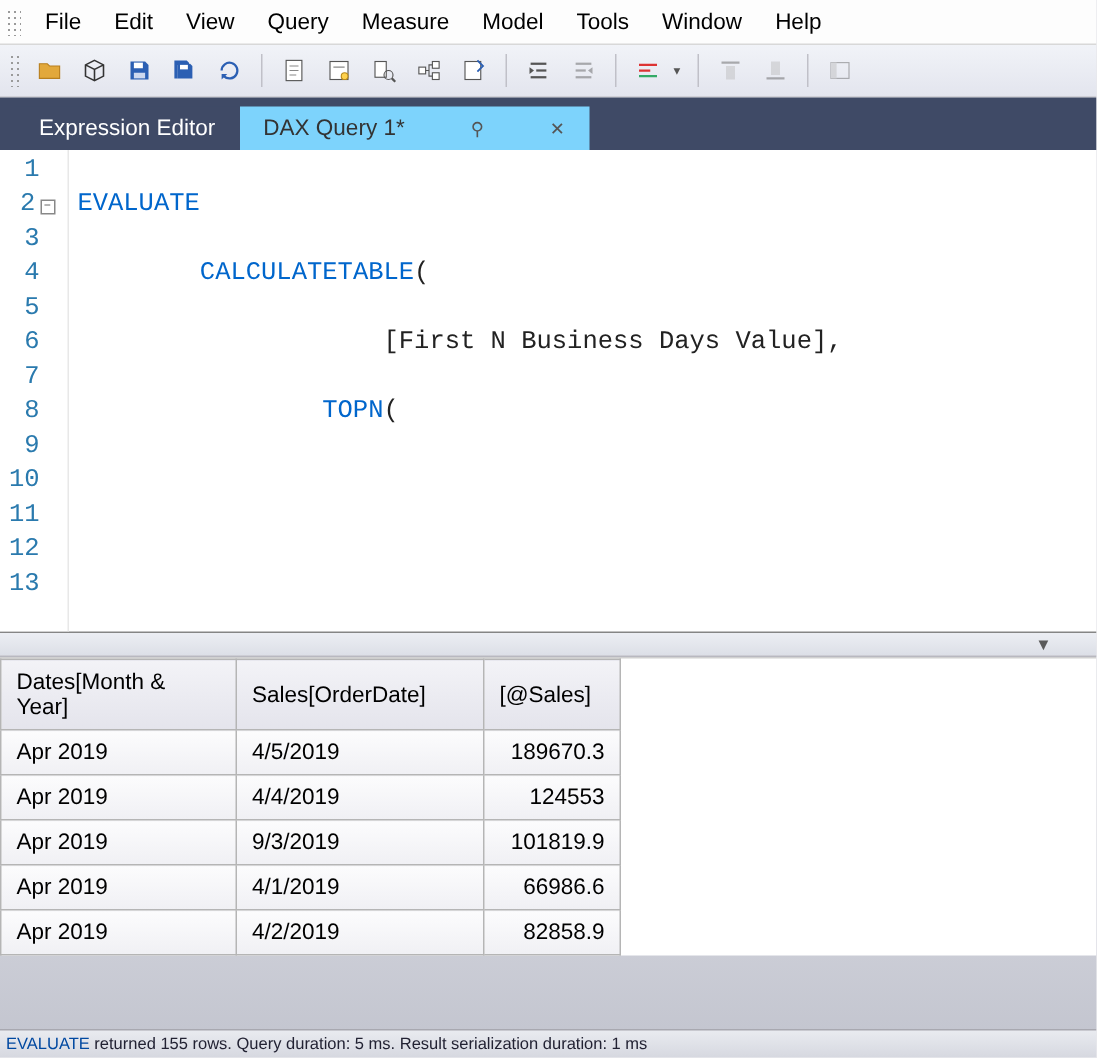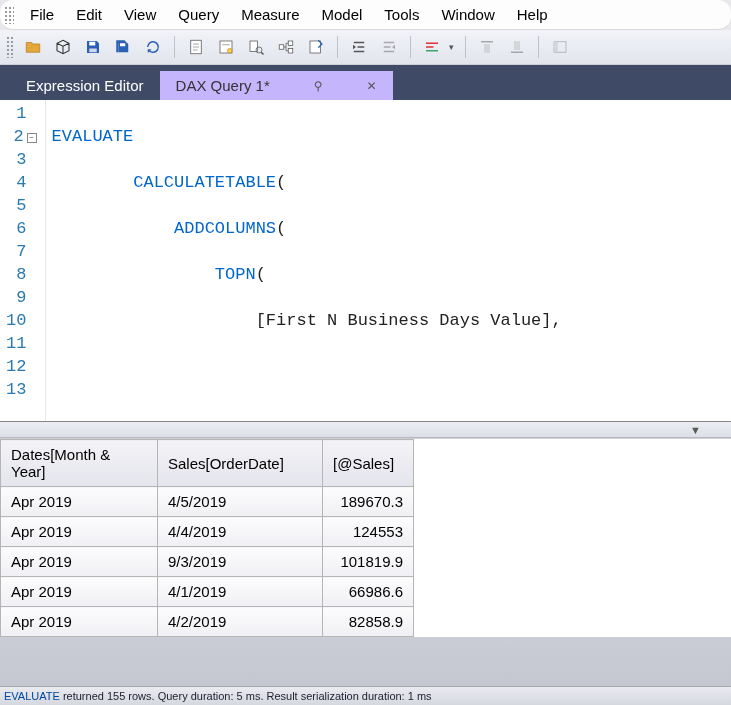--- a/index.html
+++ b/index.html
@@ -16,21 +16,20 @@
   }
   
   .menubar {
     background: #fdfdfd;
     border-bottom: 1px solid #d8d8d8;
     padding: 4px 8px 4px 4px;
     display: flex;
     align-items: center;
     gap: 2px;
     font-size: 15px;
-    border-radius: 13px;
   }
   .menubar .handle {
     width: 10px; height: 18px;
     background-image: radial-gradient(circle,#9a9a9a 1px, transparent 1px);
     background-size: 4px 4px;
     margin-right: 4px;
   }
   .menubar .menuitem {
     padding: 2px 10px;
     cursor: default;
@@ -79,21 +78,21 @@
     display:flex;
     align-items:center;
     gap:10px;
     position:relative;
   }
   .tab.inactive {
     background:#3f4a66;
     color:#fff;
   }
   .tab.active {
-    background:#c4b5fd;
+    background:#7dd3fc;
     color:#333;
     gap:44px;
   }
   .tab .pin, .tab .close {
     font-size:12px; color:#555;
   }
   
   .editor {
     flex:0 0 auto;
     background:#fff;
@@ -333,23 +332,22 @@
     <div>8&nbsp;</div>
     <div>9&nbsp;</div>
     <div>10&nbsp;</div>
     <div>11&nbsp;</div>
     <div>12&nbsp;</div>
     <div>13&nbsp;</div>
   </div>
   <div class="code">
 <div><span class="kw">EVALUATE</span></div>
 <div>        <span class="kw">CALCULATETABLE</span><span class="txt">(</span></div>
-<div>            <span class="kw">ADDCOLUMNS</span><span class="txt">(</span></div>
+<div>                    <span class="txt">[First N Business Days Value],</span></div>
 <div>                <span class="kw">TOPN</span><span class="txt">(</span></div>
-<div>                    <span class="txt">[First N Business Days Value],</span></div>
 
 
 
 
 
 
   </div>
 </div>
 
 <div class="griprow">

